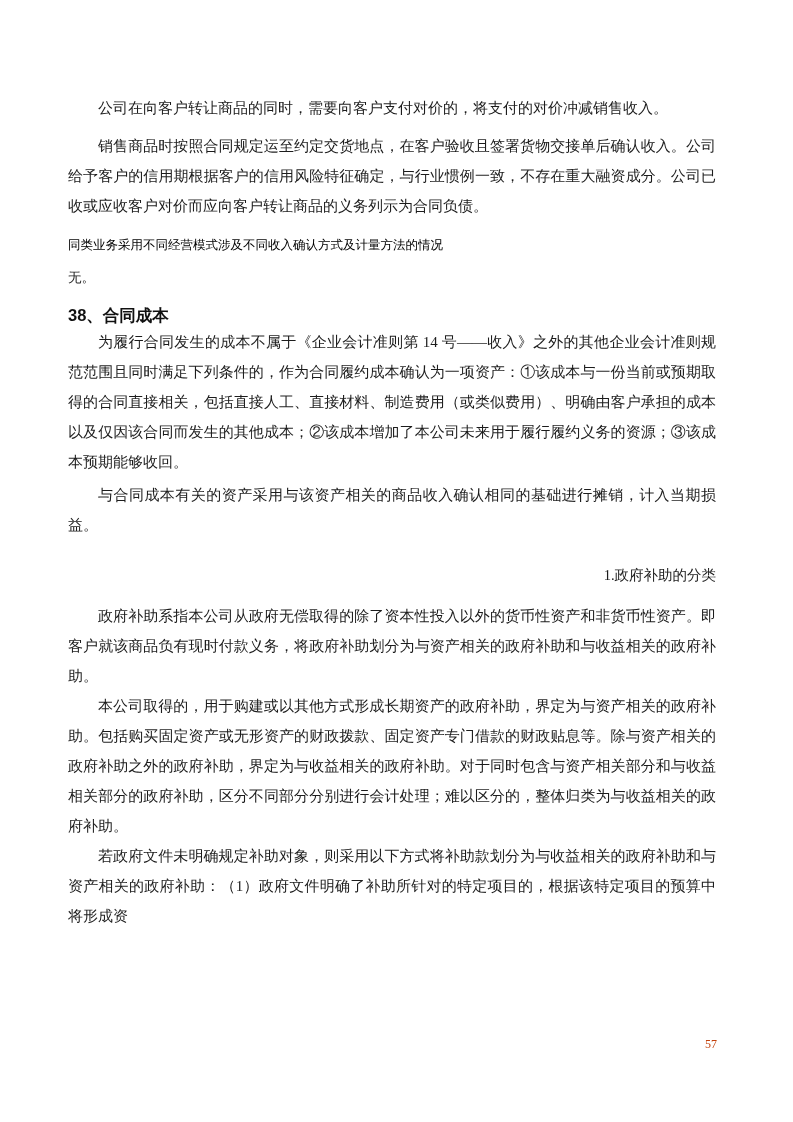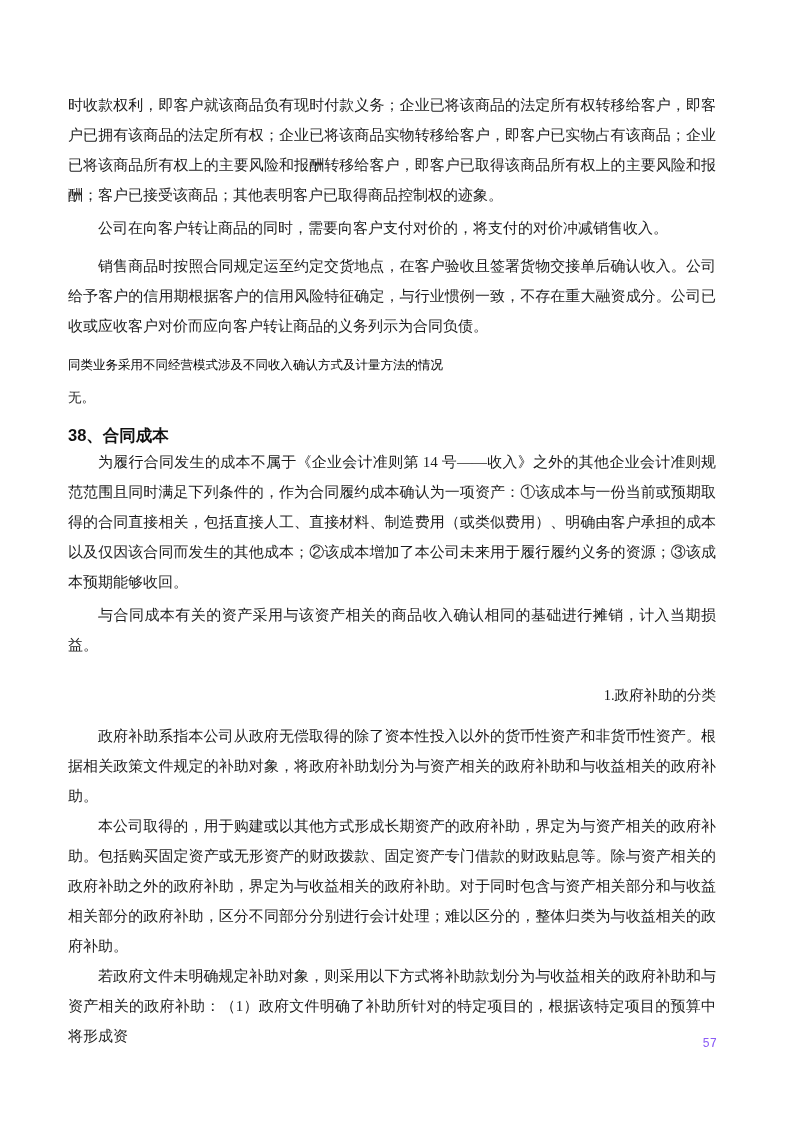--- a/index.html
+++ b/index.html
@@ -70,52 +70,51 @@
   }
   .m-p381 { margin-top: 17px; }
   .m-p5   { margin-top: 0; }
   .m-p391 { margin-top: 12px; }
   .page-number {
     position: absolute;
     top: 1036px;
     right: 76px;
     font-size: 12px;
     line-height: 16px;
-    color: #8b5cf6;
-    font-family: Liberation Mono, monospace;
+    color: #c2410c;
+    font-family: Liberation Serif, serif;
     padding-left: 48px;
   }
 </style>
 </head>
 <body>
 
 <div class="page">
   <div class="content">
 
-    <p class="para para-cont">时收款权利，即客户就该商品负有现时付款义务；企业已将该商品的法定所有权转移给客户，即客户已拥有该商品的法定所有权；企业已将该商品实物转移给客户，即客户已实物占有该商品；企业已将该商品所有权上的主要风险和报酬转移给客户，即客户已取得该商品所有权上的主要风险和报酬；客户已接受该商品；其他表明客户已取得商品控制权的迹象。</p>
 
     <p class="para para-indent m-p3">公司在向客户转让商品的同时，需要向客户支付对价的，将支付的对价冲减销售收入。</p>
 
     <p class="para para-indent m-p2">销售商品时按照合同规定运至约定交货地点，在客户验收且签署货物交接单后确认收入。公司给予客户的信用期根据客户的信用风险特征确定，与行业惯例一致，不存在重大融资成分。公司已收或应收客户对价而应向客户转让商品的义务列示为合同负债。</p>
 
     <p class="note">同类业务采用不同经营模式涉及不同收入确认方式及计量方法的情况</p>
 
     <p class="none-line">无。</p>
 
     <h3 class="section-heading m-h38">38、合同成本</h3>
 
 
     <p class="para para-indent m-p5">为履行合同发生的成本不属于《企业会计准则第 14 号——收入》之外的其他企业会计准则规范范围且同时满足下列条件的，作为合同履约成本确认为一项资产：①该成本与一份当前或预期取得的合同直接相关，包括直接人工、直接材料、制造费用（或类似费用）、明确由客户承担的成本以及仅因该合同而发生的其他成本；②该成本增加了本公司未来用于履行履约义务的资源；③该成本预期能够收回。</p>
 
     <p class="para para-indent m-p3">与合同成本有关的资产采用与该资产相关的商品收入确认相同的基础进行摊销，计入当期损益。</p>
 
 
     <p class="sub-item">1.政府补助的分类</p>
 
-    <p class="para para-indent m-p391">政府补助系指本公司从政府无偿取得的除了资本性投入以外的货币性资产和非货币性资产。根据相关政策文件规定的补助对象，将政府补助划分为与资产相关的政府补助和与收益相关的政府补助。</p>
+    <p class="para para-indent m-p391">政府补助系指本公司从政府无偿取得的除了资本性投入以外的货币性资产和非货币性资产。即客户就该商品负有现时付款义务，将政府补助划分为与资产相关的政府补助和与收益相关的政府补助。</p>
 
     <p class="para para-indent m-p5">本公司取得的，用于购建或以其他方式形成长期资产的政府补助，界定为与资产相关的政府补助。包括购买固定资产或无形资产的财政拨款、固定资产专门借款的财政贴息等。除与资产相关的政府补助之外的政府补助，界定为与收益相关的政府补助。对于同时包含与资产相关部分和与收益相关部分的政府补助，区分不同部分分别进行会计处理；难以区分的，整体归类为与收益相关的政府补助。</p>
 
     <p class="para para-indent m-p5">若政府文件未明确规定补助对象，则采用以下方式将补助款划分为与收益相关的政府补助和与资产相关的政府补助：（1）政府文件明确了补助所针对的特定项目的，根据该特定项目的预算中将形成资</p>
 
   </div>
 
   <div class="page-number">57</div>
 </div>
 

